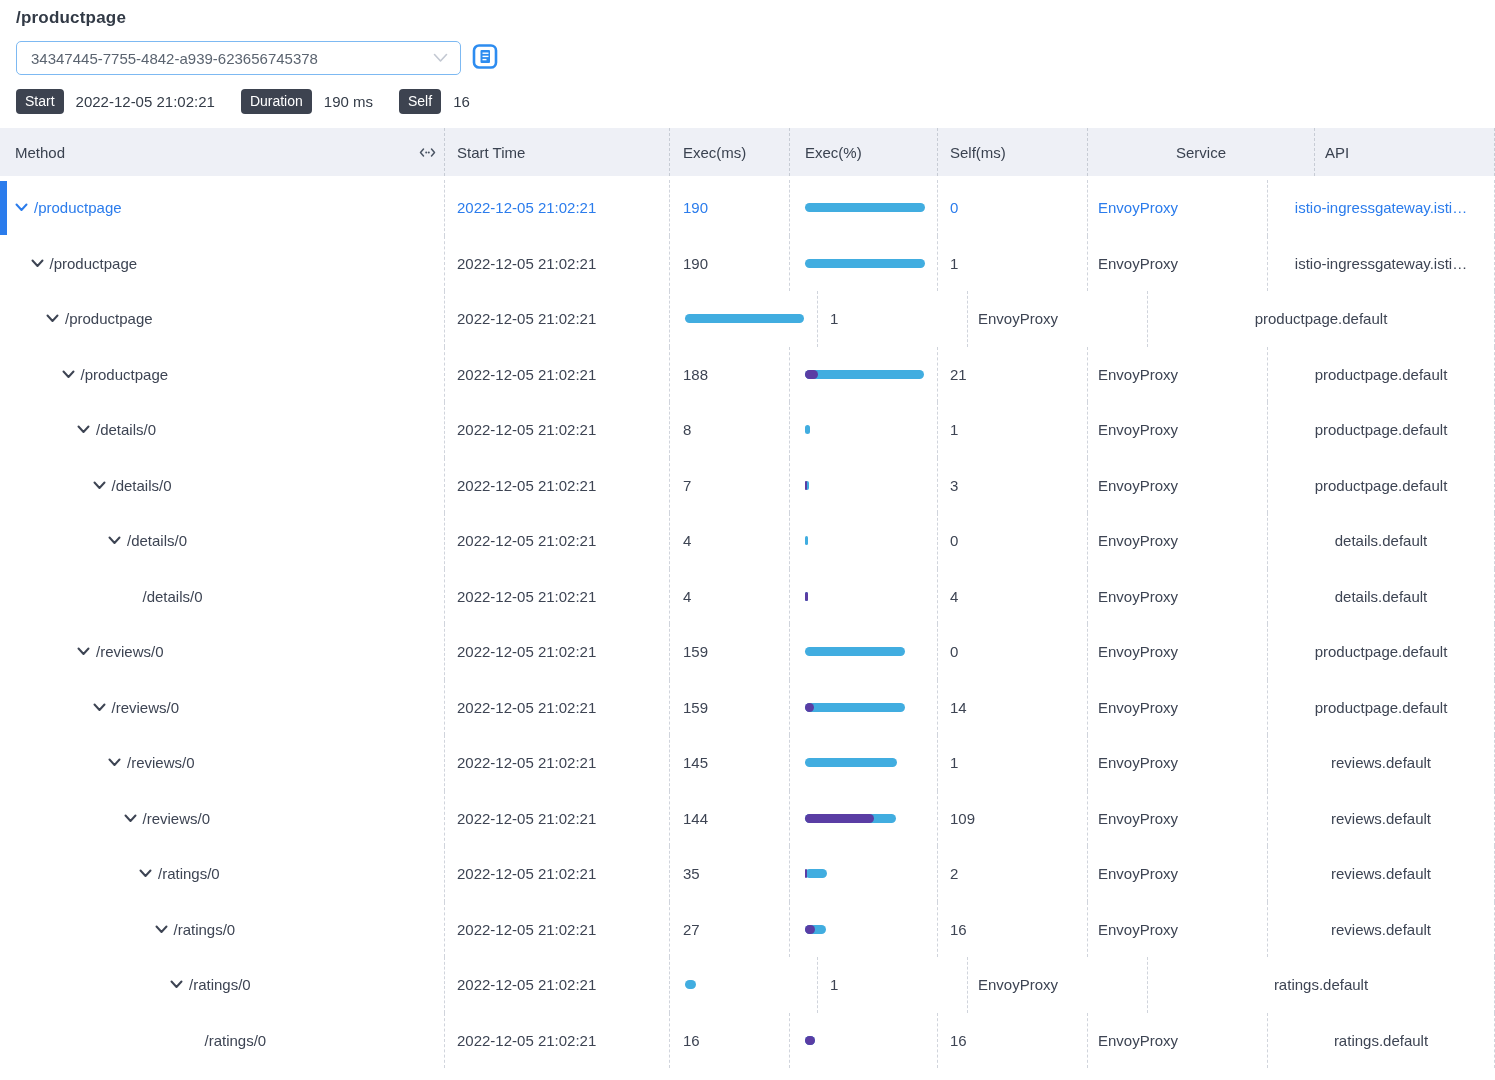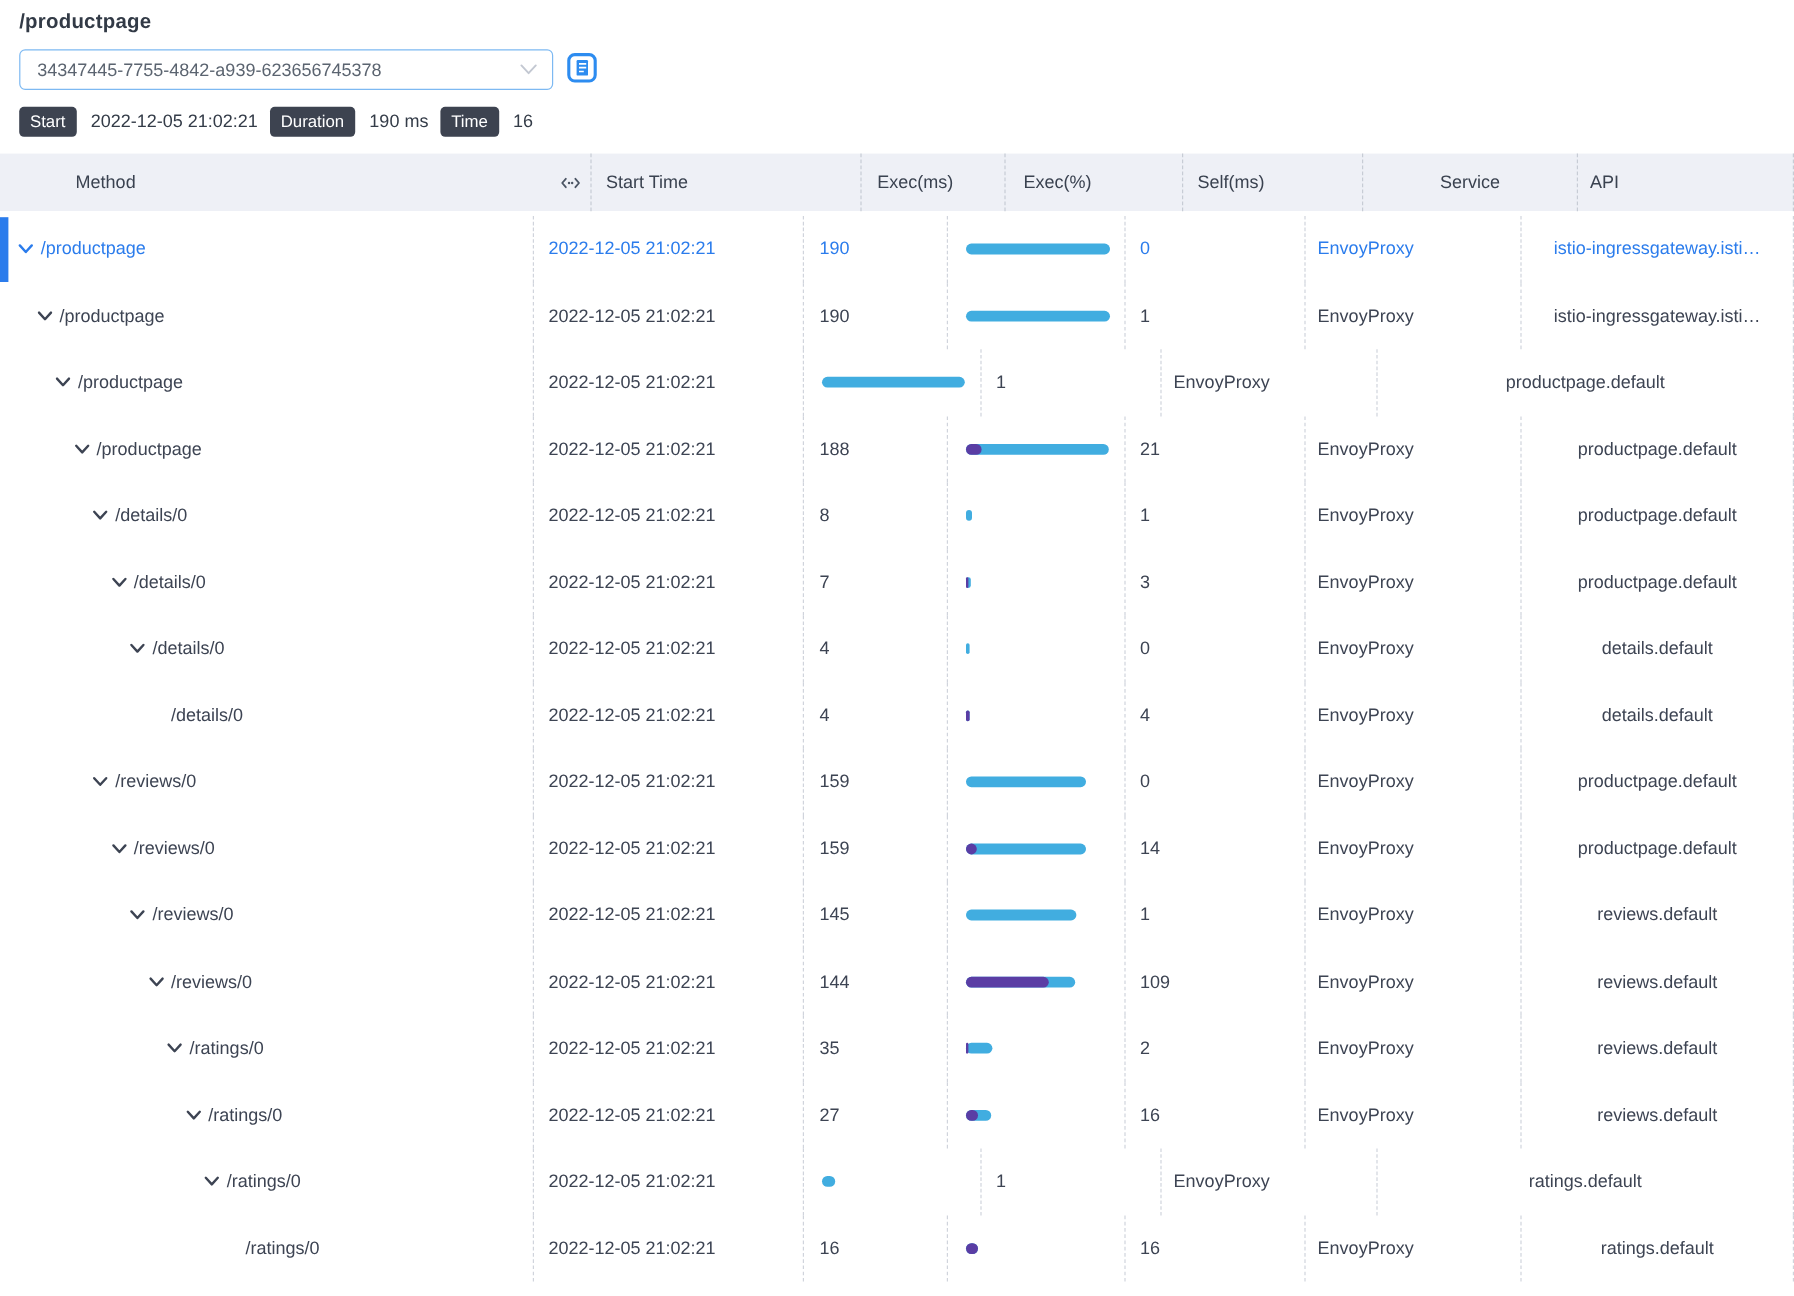--- a/index.html
+++ b/index.html
@@ -12,31 +12,31 @@
 
   .selector-row { display:flex; align-items:center; margin-top: 13px; }
   .trace-select {
     width: 445px; height: 34px; border:1px solid #7db9f2; border-radius:5px;
     display:flex; align-items:center; justify-content:space-between;
     padding: 0 12px 0 14px; cursor:pointer; background:#fff;
   }
   .trace-select .sel-text { font-size: 15px; color:#5b6470; }
   .copy-btn { margin-left: 10px; width:28px; height:28px; border:none; background:transparent; cursor:pointer; display:flex; align-items:center; justify-content:center; }
 
-  .meta-row { display:flex; align-items:center; margin-top: 14px; gap: 10px; }
+  .meta-row { display:flex; align-items:center; margin-top: 14px; gap: 26px; }
   .meta-item { display:flex; align-items:center; gap: 12px; }
   .meta-badge {
     background:#3d4350; color:#fff; font-size:14px; line-height:1;
     padding: 5px 9px 6px; border-radius: 4px;
   }
   .meta-value { font-size: 15px; color:#343c48; }
 
   
   .trace-table { margin-top: 14px; width: 1495px; font-size: 15px; }
-  .tt-header { display:flex; background:#eef0f6; height: 48px; align-items:center;padding-left:48px; }
+  .tt-header { display:flex; background:#eef0f6; height: 48px; align-items:center; }
   .tt-header .hcell { border-right: 1px dashed #c7ccd5; height:100%; display:flex; align-items:center; color:#3a4250; }
   .tt-body { background:#fff; padding-top: 4px; }
 
   .col-method  { width: 445px; padding-left: 15px; }
   .col-start   { width: 225px; padding-left: 12px; }
   .col-execms  { width: 120px; padding-left: 13px; }
   .col-execpct { width: 148px; padding-left: 15px; }
   .col-selfms  { width: 150px; padding-left: 12px; }
   .col-api     { width: 180px; padding-left: 10px; }
   .col-service { flex: 1; justify-content:center; padding: 0 4px; }
@@ -90,21 +90,21 @@
   <div class="meta-row">
     <div class="meta-item">
       <span class="meta-badge">Start</span>
       <span class="meta-value">2022-12-05 21:02:21</span>
     </div>
     <div class="meta-item">
       <span class="meta-badge">Duration</span>
       <span class="meta-value">190 ms</span>
     </div>
     <div class="meta-item">
-      <span class="meta-badge">Time</span>
+      <span class="meta-badge">Self</span>
       <span class="meta-value">16</span>
     </div>
   </div>
 </div>
 
 <div class="trace-table">
   <div class="tt-header">
     <div class="hcell col-method">
       <span>Method</span>
       <span class="resize-handle">

